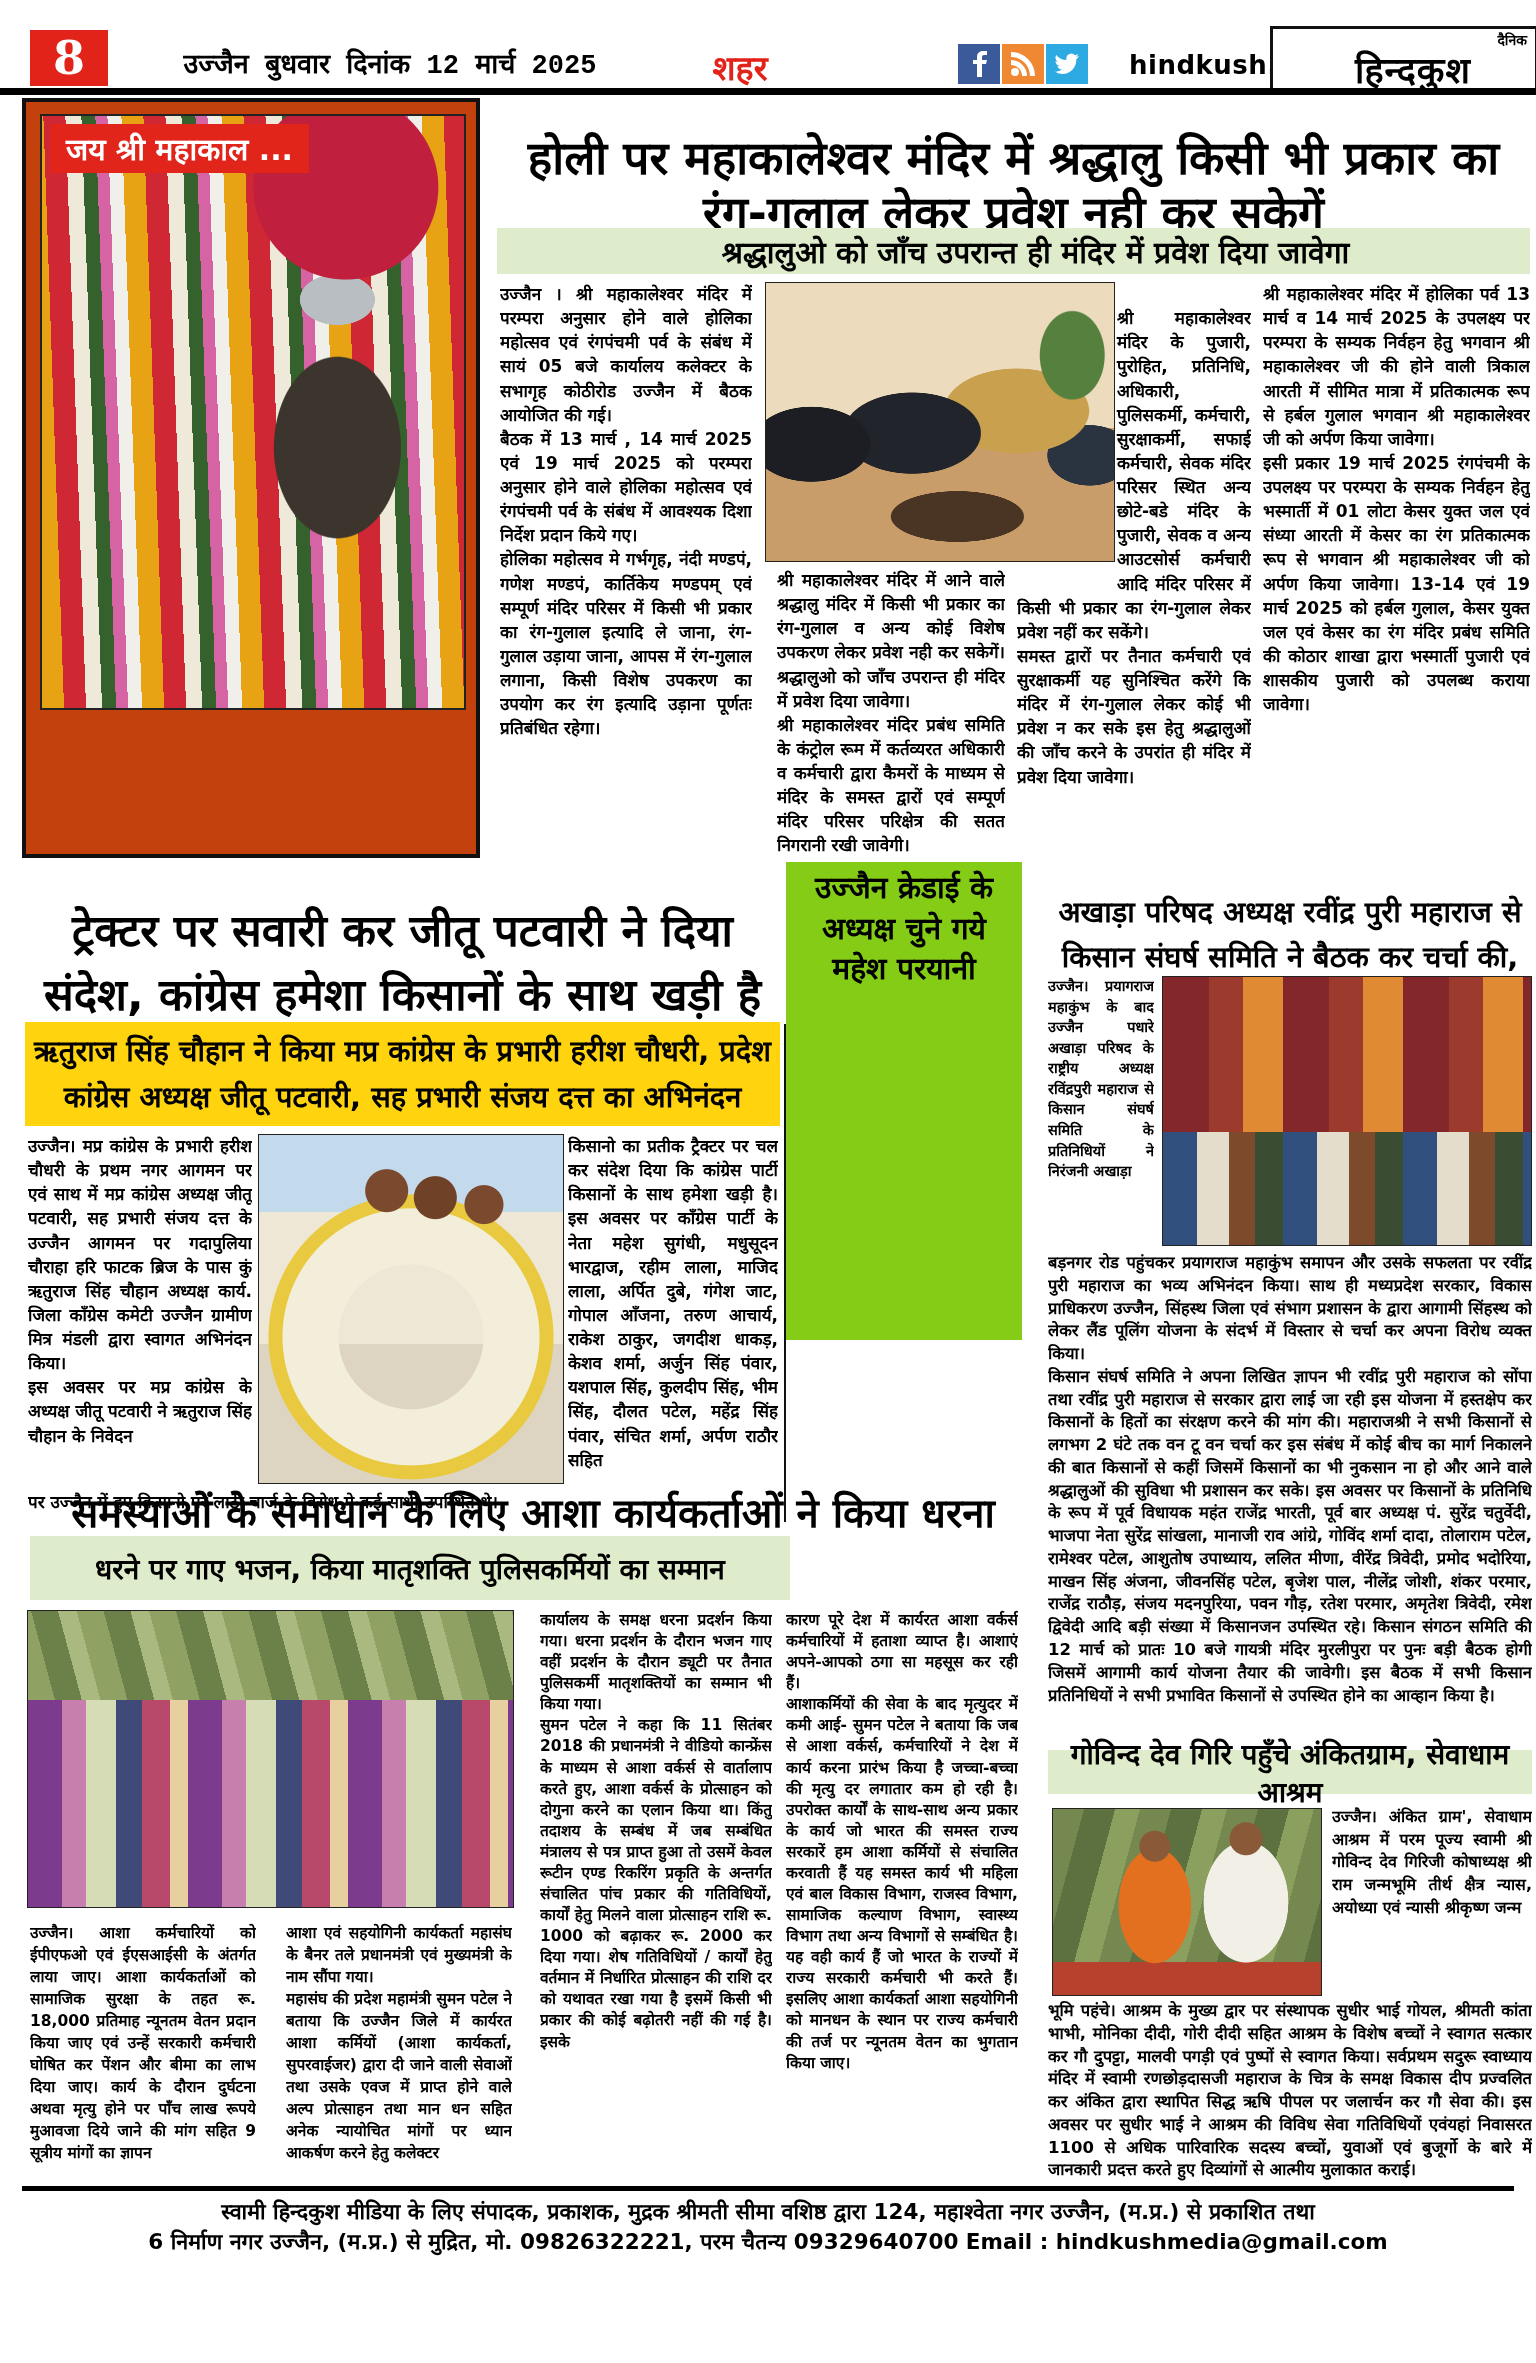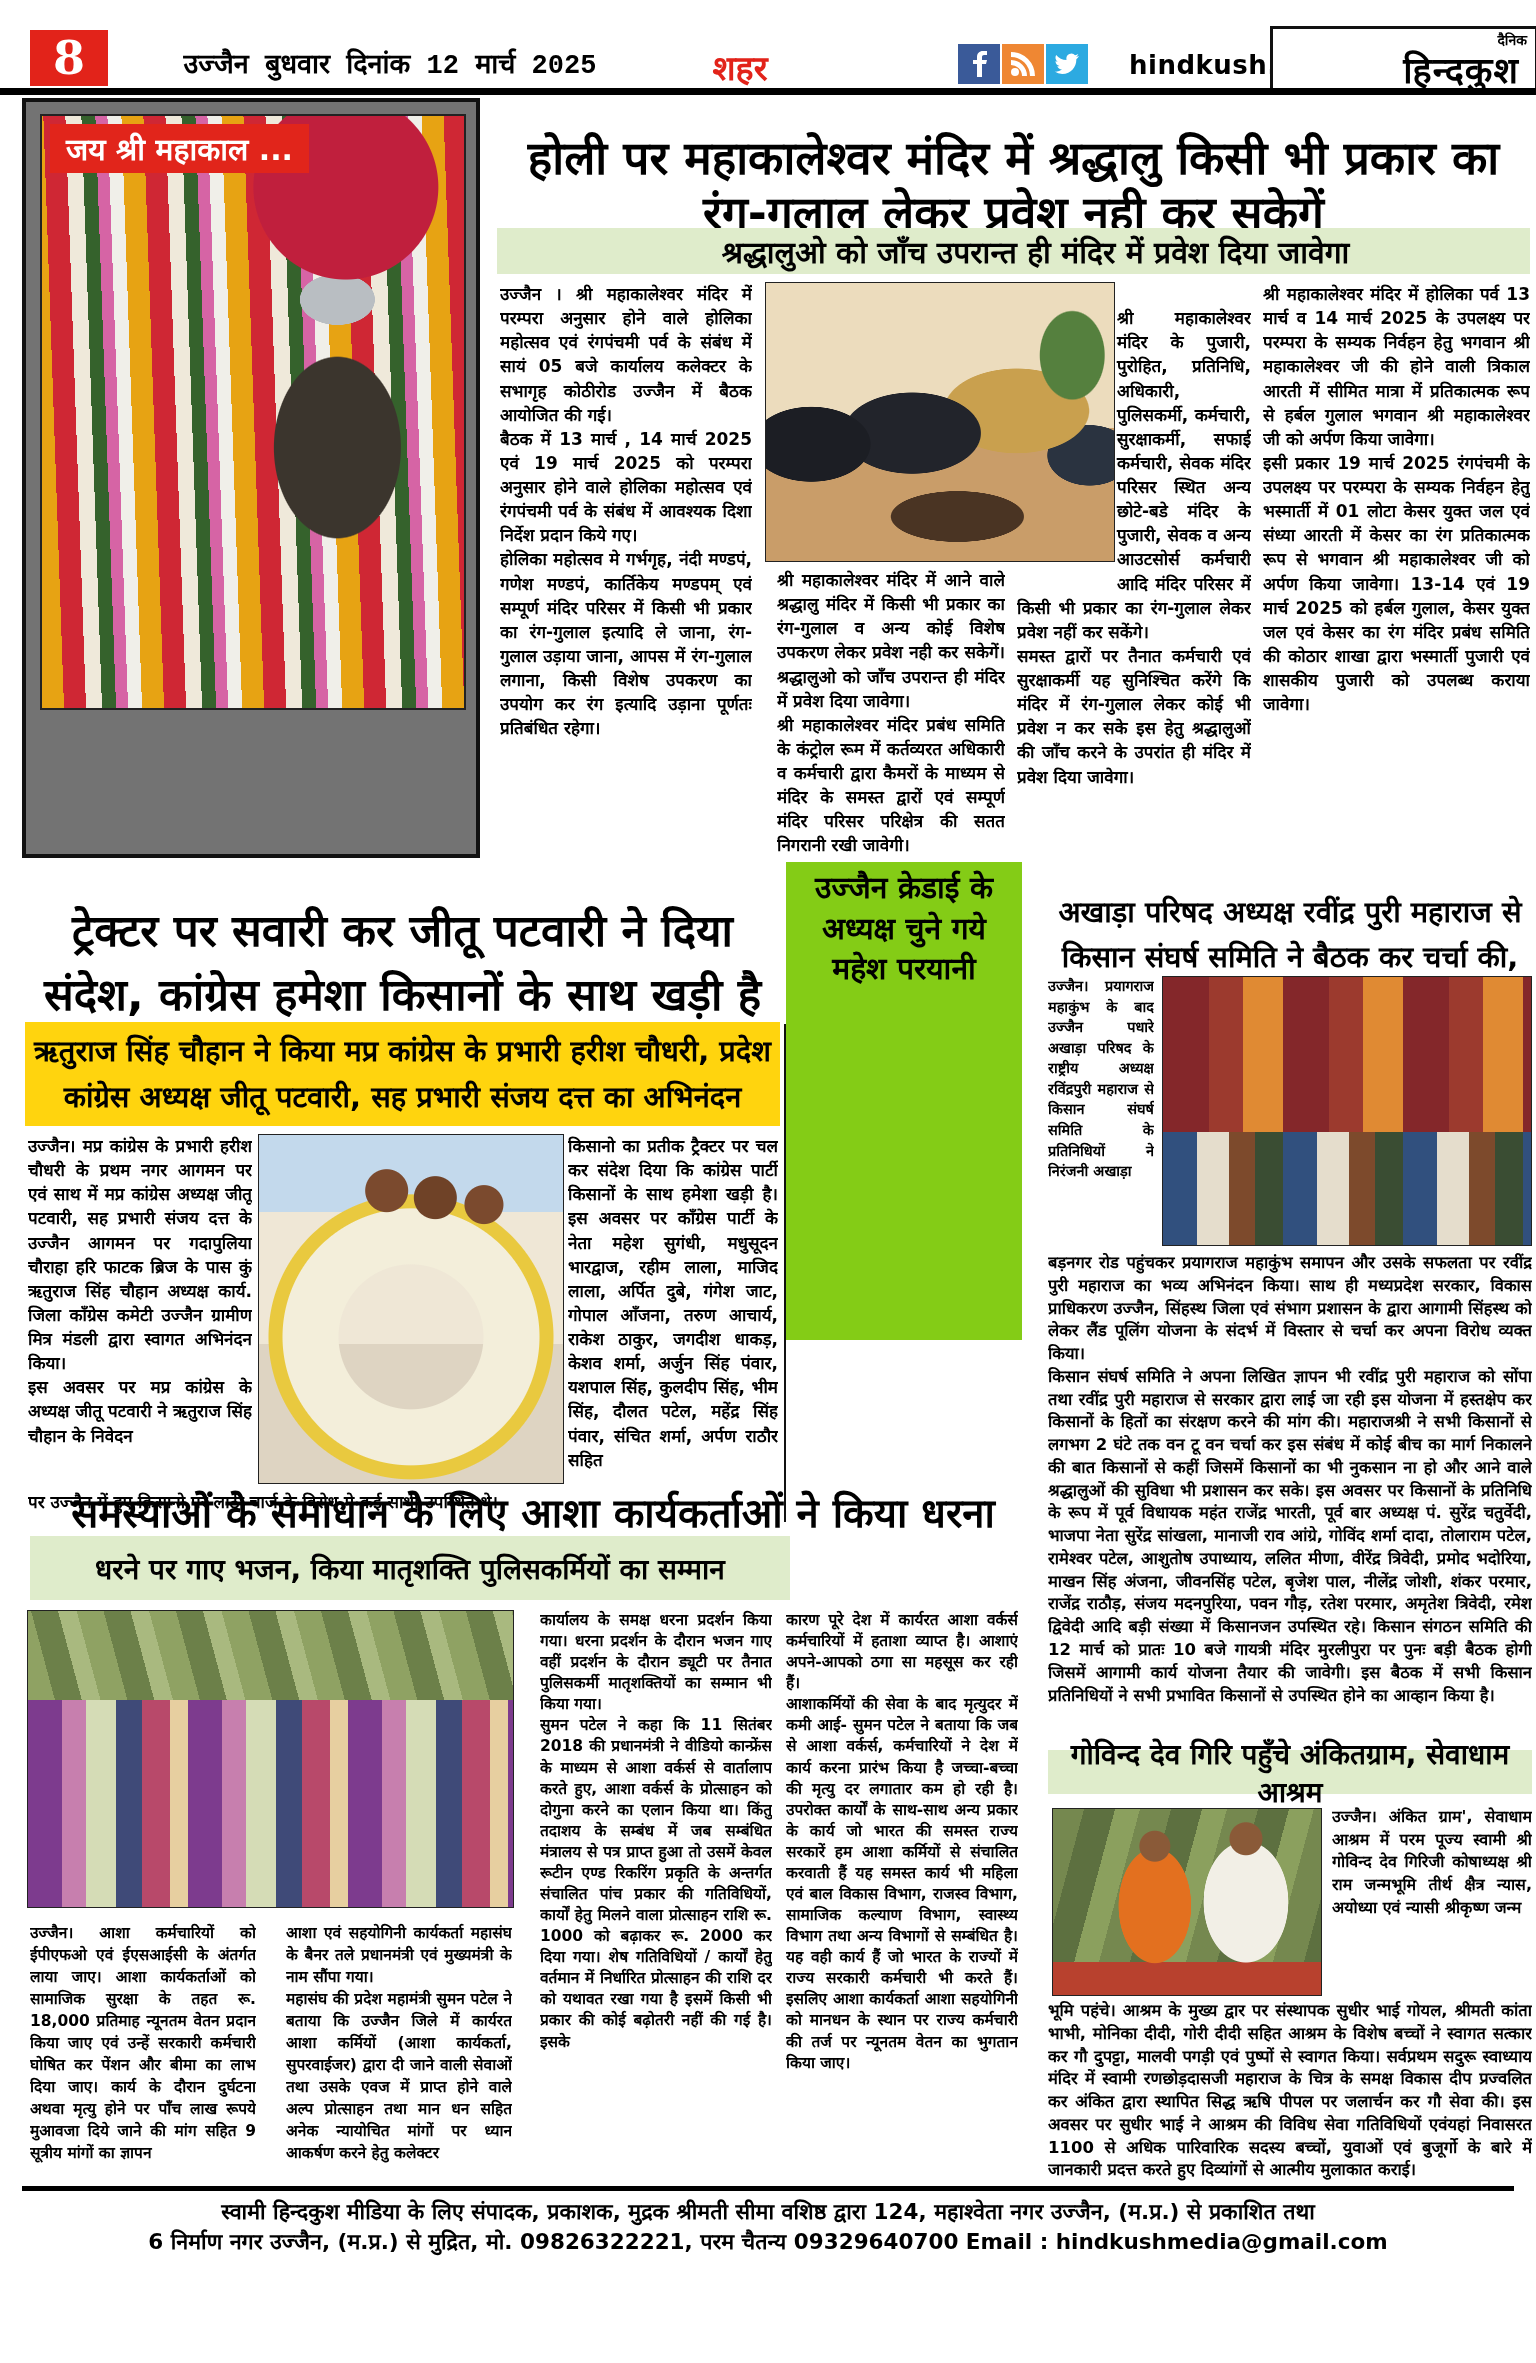--- a/index.html
+++ b/index.html
@@ -9,25 +9,25 @@
   
   .pageno{left:30px;top:30px;width:78px;height:56px;background:#e2231a;color:#fff;
           font:bold 46px/56px "DejaVu Serif",serif;text-align:center;}
   .dateline{left:170px;top:44px;width:440px;font-weight:bold;font-size:27px;text-align:center;font-family:Liberation Mono, monospace;}
   .section-lbl{left:680px;top:44px;width:120px;color:#e2231a;font-weight:bold;font-size:34px;text-align:center;}
   .soc{top:44px;width:42px;height:40px;display:flex;align-items:center;justify-content:center;}
   .soc svg{display:block;}
   .site{left:1093px;top:50px;width:160px;font-weight:bold;font-size:26px;letter-spacing:.5px;margin-left:36px;}
   .masthead{left:1270px;top:26px;width:262px;height:62px;border:3px solid #111;background:#fff;}
   .masthead .tag{position:absolute;right:8px;top:1px;font-size:14px;font-weight:bold;}
-  .masthead .name{position:absolute;left:0;right:16px;top:16px;text-align:right;
+  .masthead .name{position:absolute;left:0;right:16px;top:16px;text-align:center;
                   font-weight:bold;font-size:36px;letter-spacing:1px;margin-left:34px;}
   .hrule{left:0;top:88px;width:1536px;height:7px;background:#000;}
   
-  .mkbox{left:22px;top:98px;width:458px;height:760px;background:#737373;border:4px solid #111;box-sizing:border-box;}
+  .mkbox{left:22px;top:98px;width:458px;height:760px;background:#c2410c;border:4px solid #111;box-sizing:border-box;}
   .mkphoto{left:14px;top:12px;width:422px;height:592px;border:2px solid #222;
     background:
       radial-gradient(circle 95px at 72% 12%, #c01f3d 0 92px, transparent 93px),
       radial-gradient(ellipse 62px 42px at 70% 31%, #b9bec2 0 60%, transparent 61%),
       radial-gradient(ellipse 105px 150px at 70% 56%, #3b352d 0 60%, transparent 61%),
       repeating-linear-gradient(88deg,#e7a313 0 22px,#cf2734 22px 44px,#efe9da 44px 60px,#35622c 60px 74px,#d664a5 74px 86px,#f0efe9 86px 100px);}
   .mklabel{left:24px;top:22px;background:#e1251b;color:#fff;font-weight:bold;font-size:30px;
            padding:4px 16px;white-space:nowrap;}
   .mkcaption{left:12px;top:616px;width:426px;font-weight:bold;font-size:18.5px;line-height:1.45;
              text-align:center;white-space:pre-line;}

